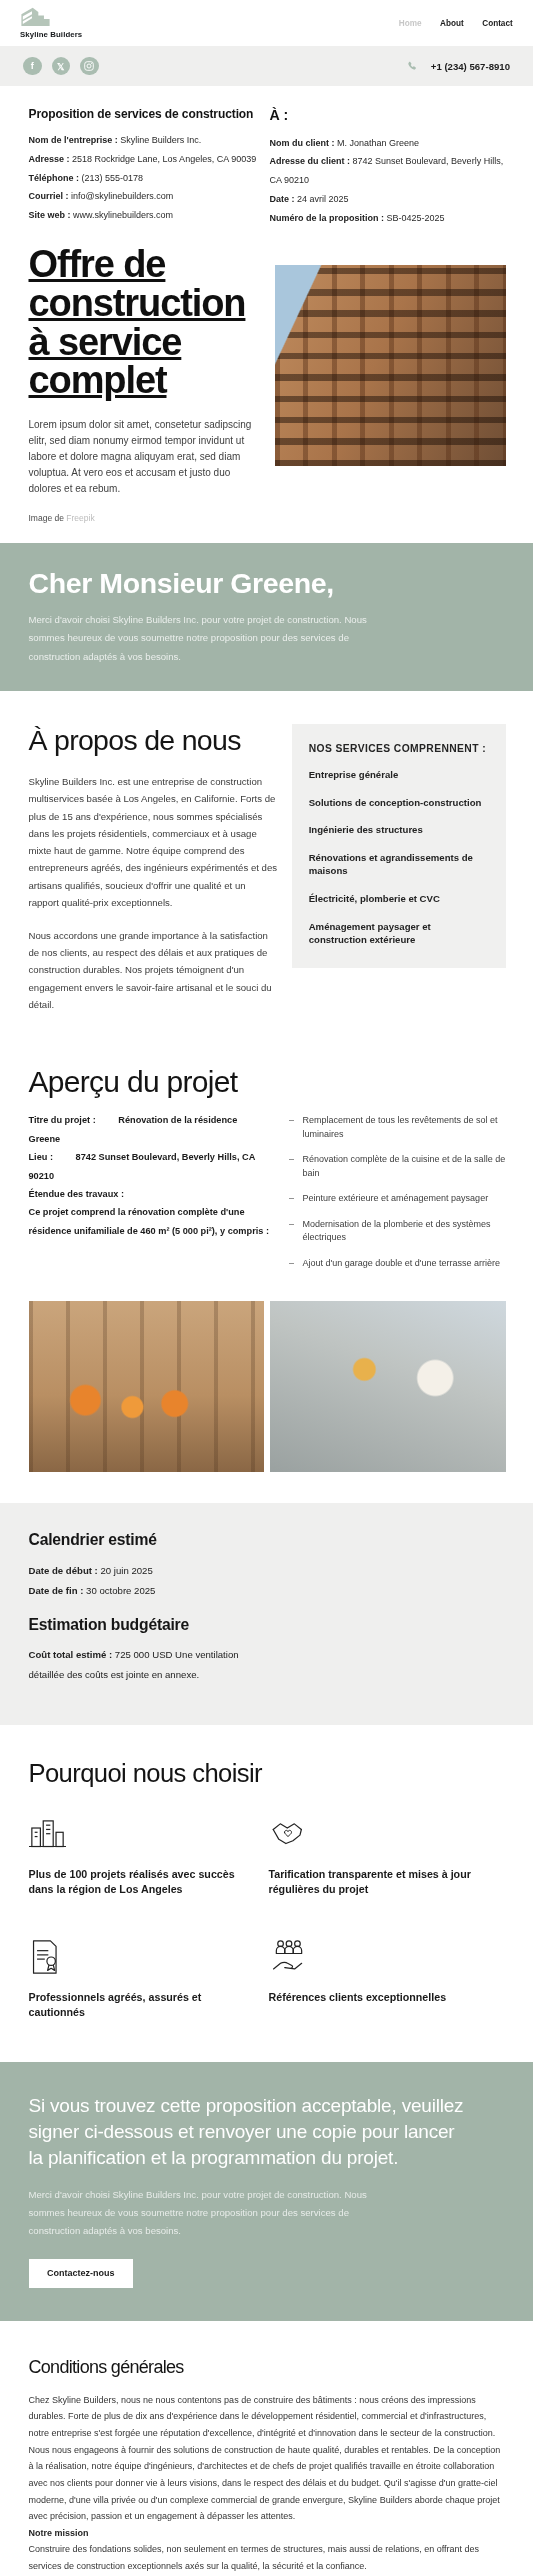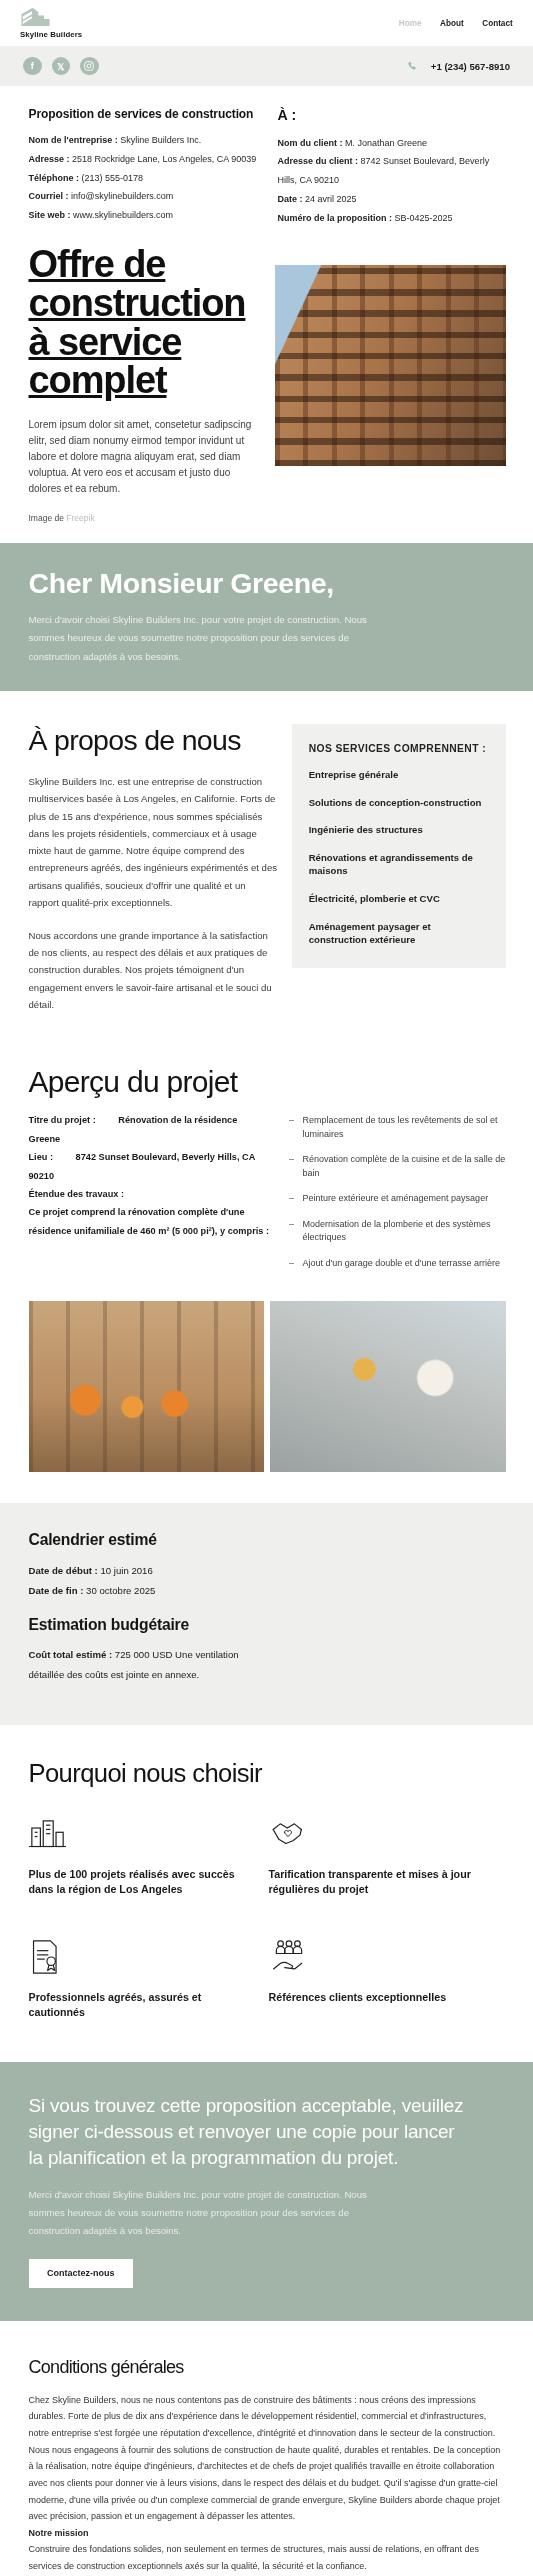--- a/index.html
+++ b/index.html
@@ -18,21 +18,21 @@
   .nav a { text-decoration:none; font-size:8.2px; font-weight:600; color:#1c1c1c; }
   .nav a.muted { color:#c7c7c7; }
 
   
   .topbar { background:#efefee; height:40px; display:flex; align-items:center; justify-content:space-between; padding:0 24px 0 23px; }
   .socials { display:flex; gap:10px; }
   .soc { width:18.5px; height:18.5px; border-radius:50%; background:#aabdb1; color:#fff; display:flex; align-items:center; justify-content:center; font-size:9.2px; font-weight:700; cursor:pointer; }
   .phone-wrap { display:flex; align-items:center; gap:13px; font-size:9.6px; font-weight:700; color:#1d1d1d; }
 
   
-  .fromto { display:flex; gap:14px; padding:21.3px 28.5px 7.1px 28.5px; }
+  .fromto { display:flex; gap:6px; padding:21.3px 28.5px 7.1px 28.5px; }
   .fromto .col-l { width:235px; }
   .fromto .col-r { flex:1; }
   .ft-title { font-size:12px; font-weight:800; color:#141414; line-height:1.25; letter-spacing:-0.1px; margin-bottom:8.5px; }
   .ft-line { font-size:9px; line-height:2.1; color:#222; }
   .ft-line .label { font-weight:800; }
   .ft-line .value { font-weight:400; color:#2a2a2a; }
 
   
   .hero { display:flex; gap:15.7px; padding:10px 28.5px 20px 28.5px; }
   .hero-left { width:238px; }
@@ -242,21 +242,21 @@
   </div>
   <div class="proj-images">
     <div class="img img-crew"></div>
     <div class="img img-plans"></div>
   </div>
 </div>
 
 <div class="schedule">
   <div class="col">
     <div class="sch-title">Calendrier estimé</div>
-    <p class="sch-line"><span class="label">Date de début :</span> <span>10 juin 2016</span></p>
+    <p class="sch-line"><span class="label">Date de début :</span> <span>20 juin 2025</span></p>
     <p class="sch-line"><span class="label">Date de fin :</span> <span>30 octobre 2025</span></p>
   </div>
   <div class="col">
     <div class="sch-title">Estimation budgétaire</div>
     <p class="sch-line"><span class="label">Coût total estimé :</span> <span>725 000 USD Une ventilation détaillée des coûts est jointe en annexe.</span></p>
   </div>
 </div>
 
 <div class="why">
   <h2 class="why-title">Pourquoi nous choisir</h2>

